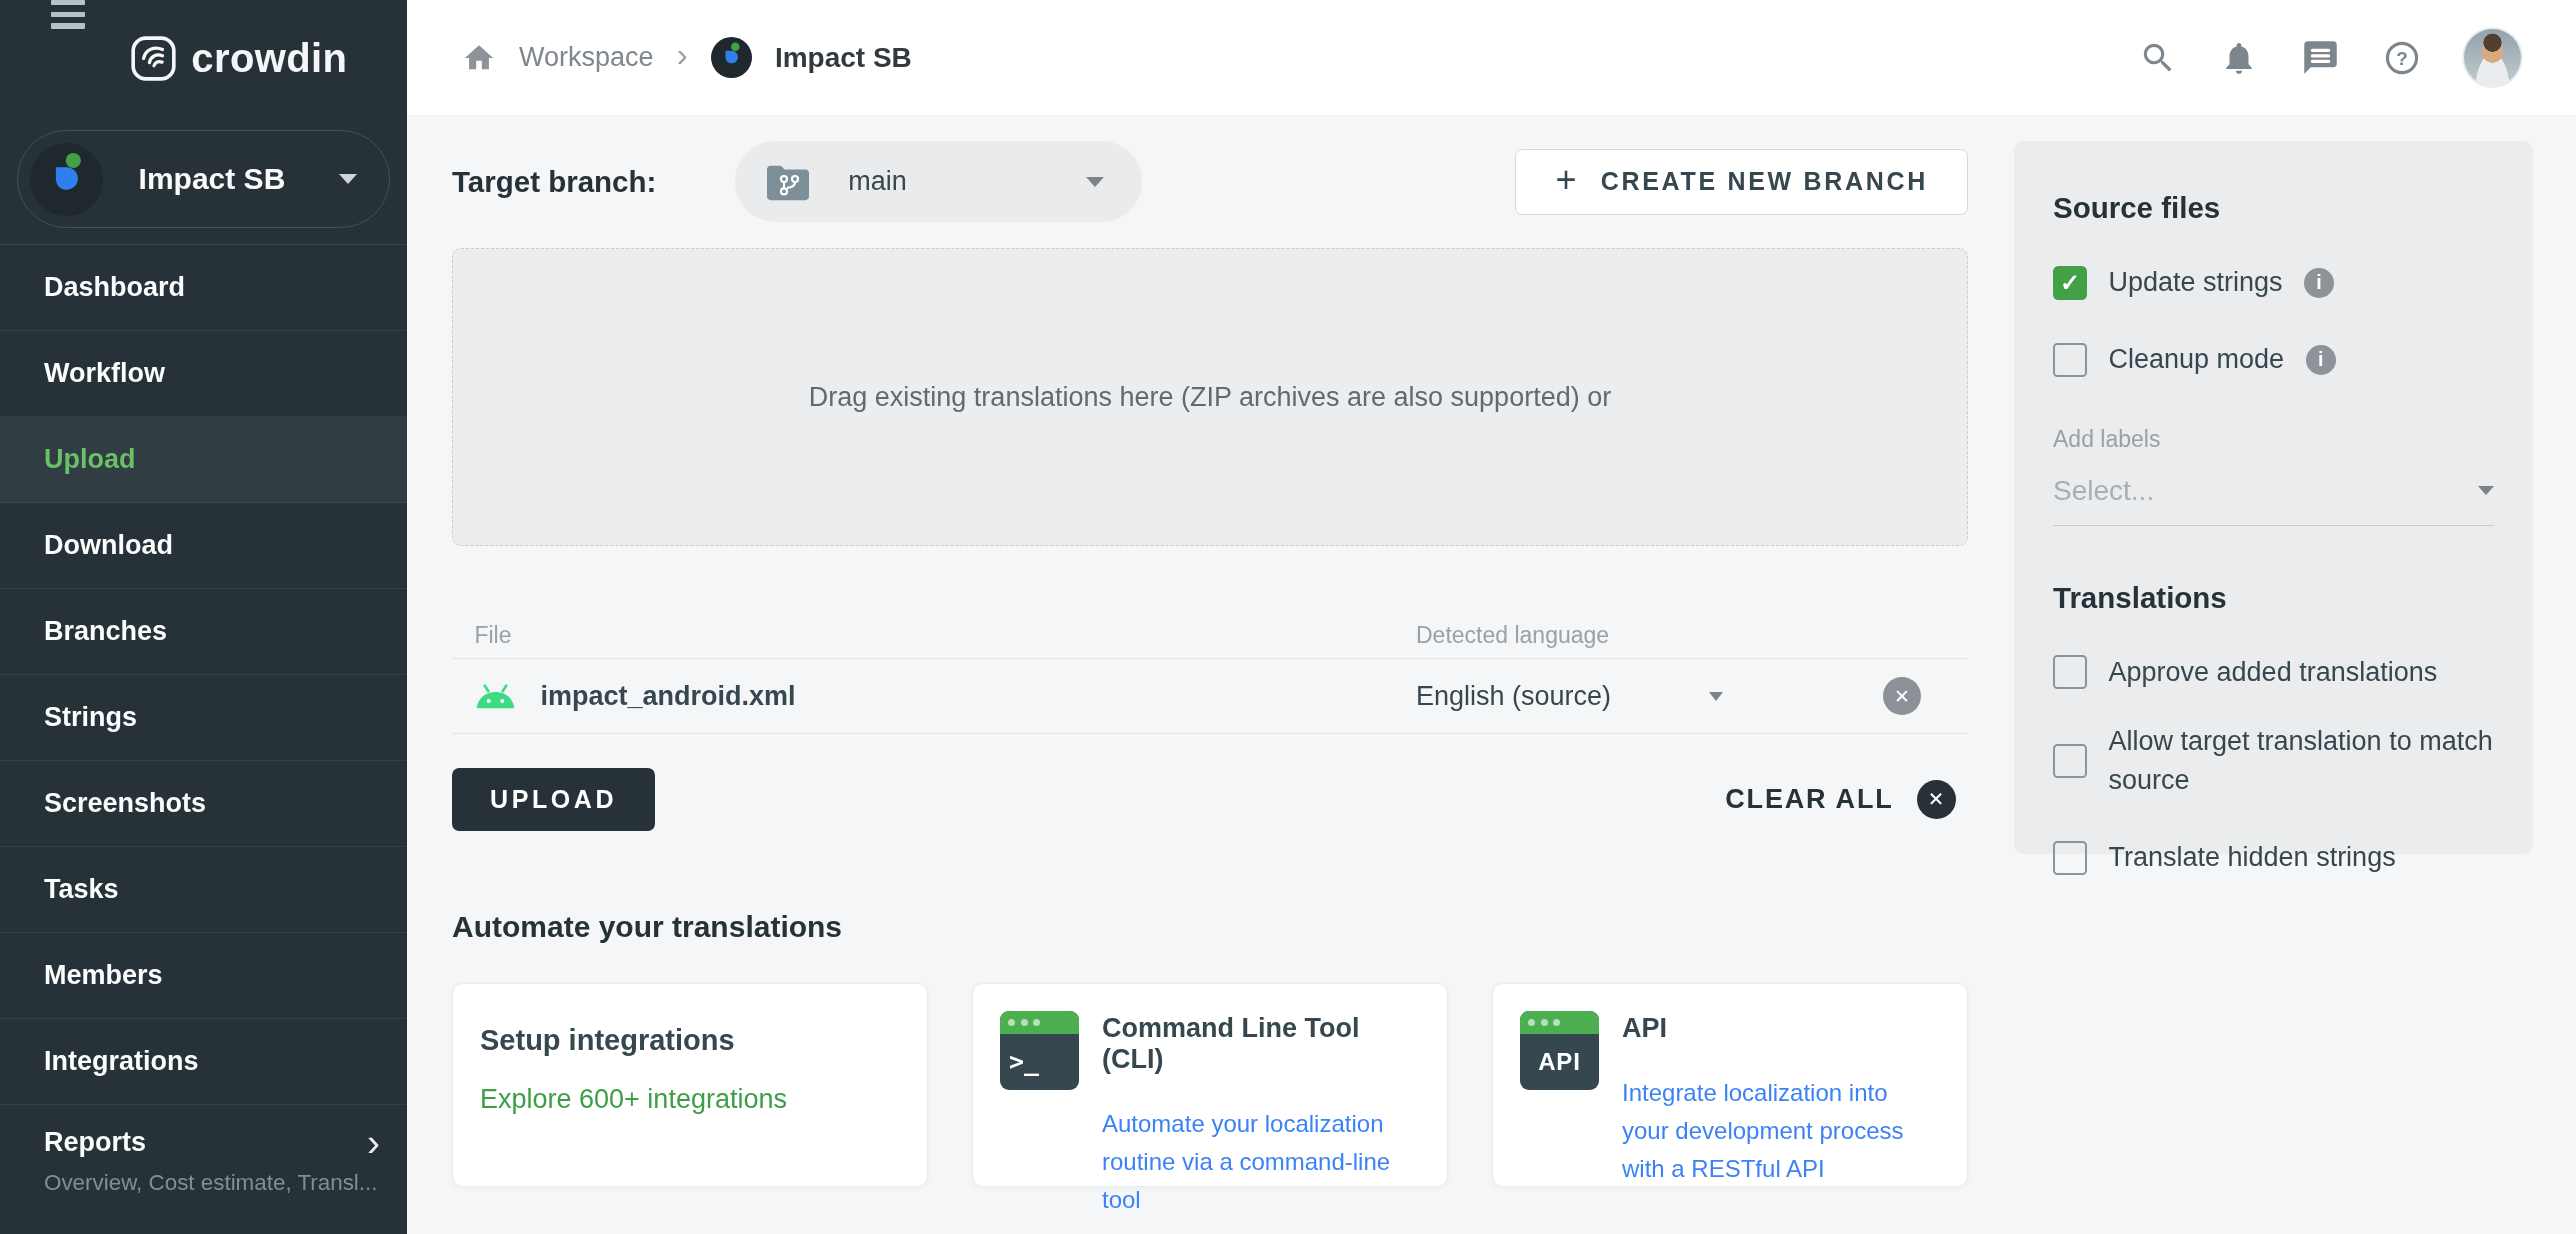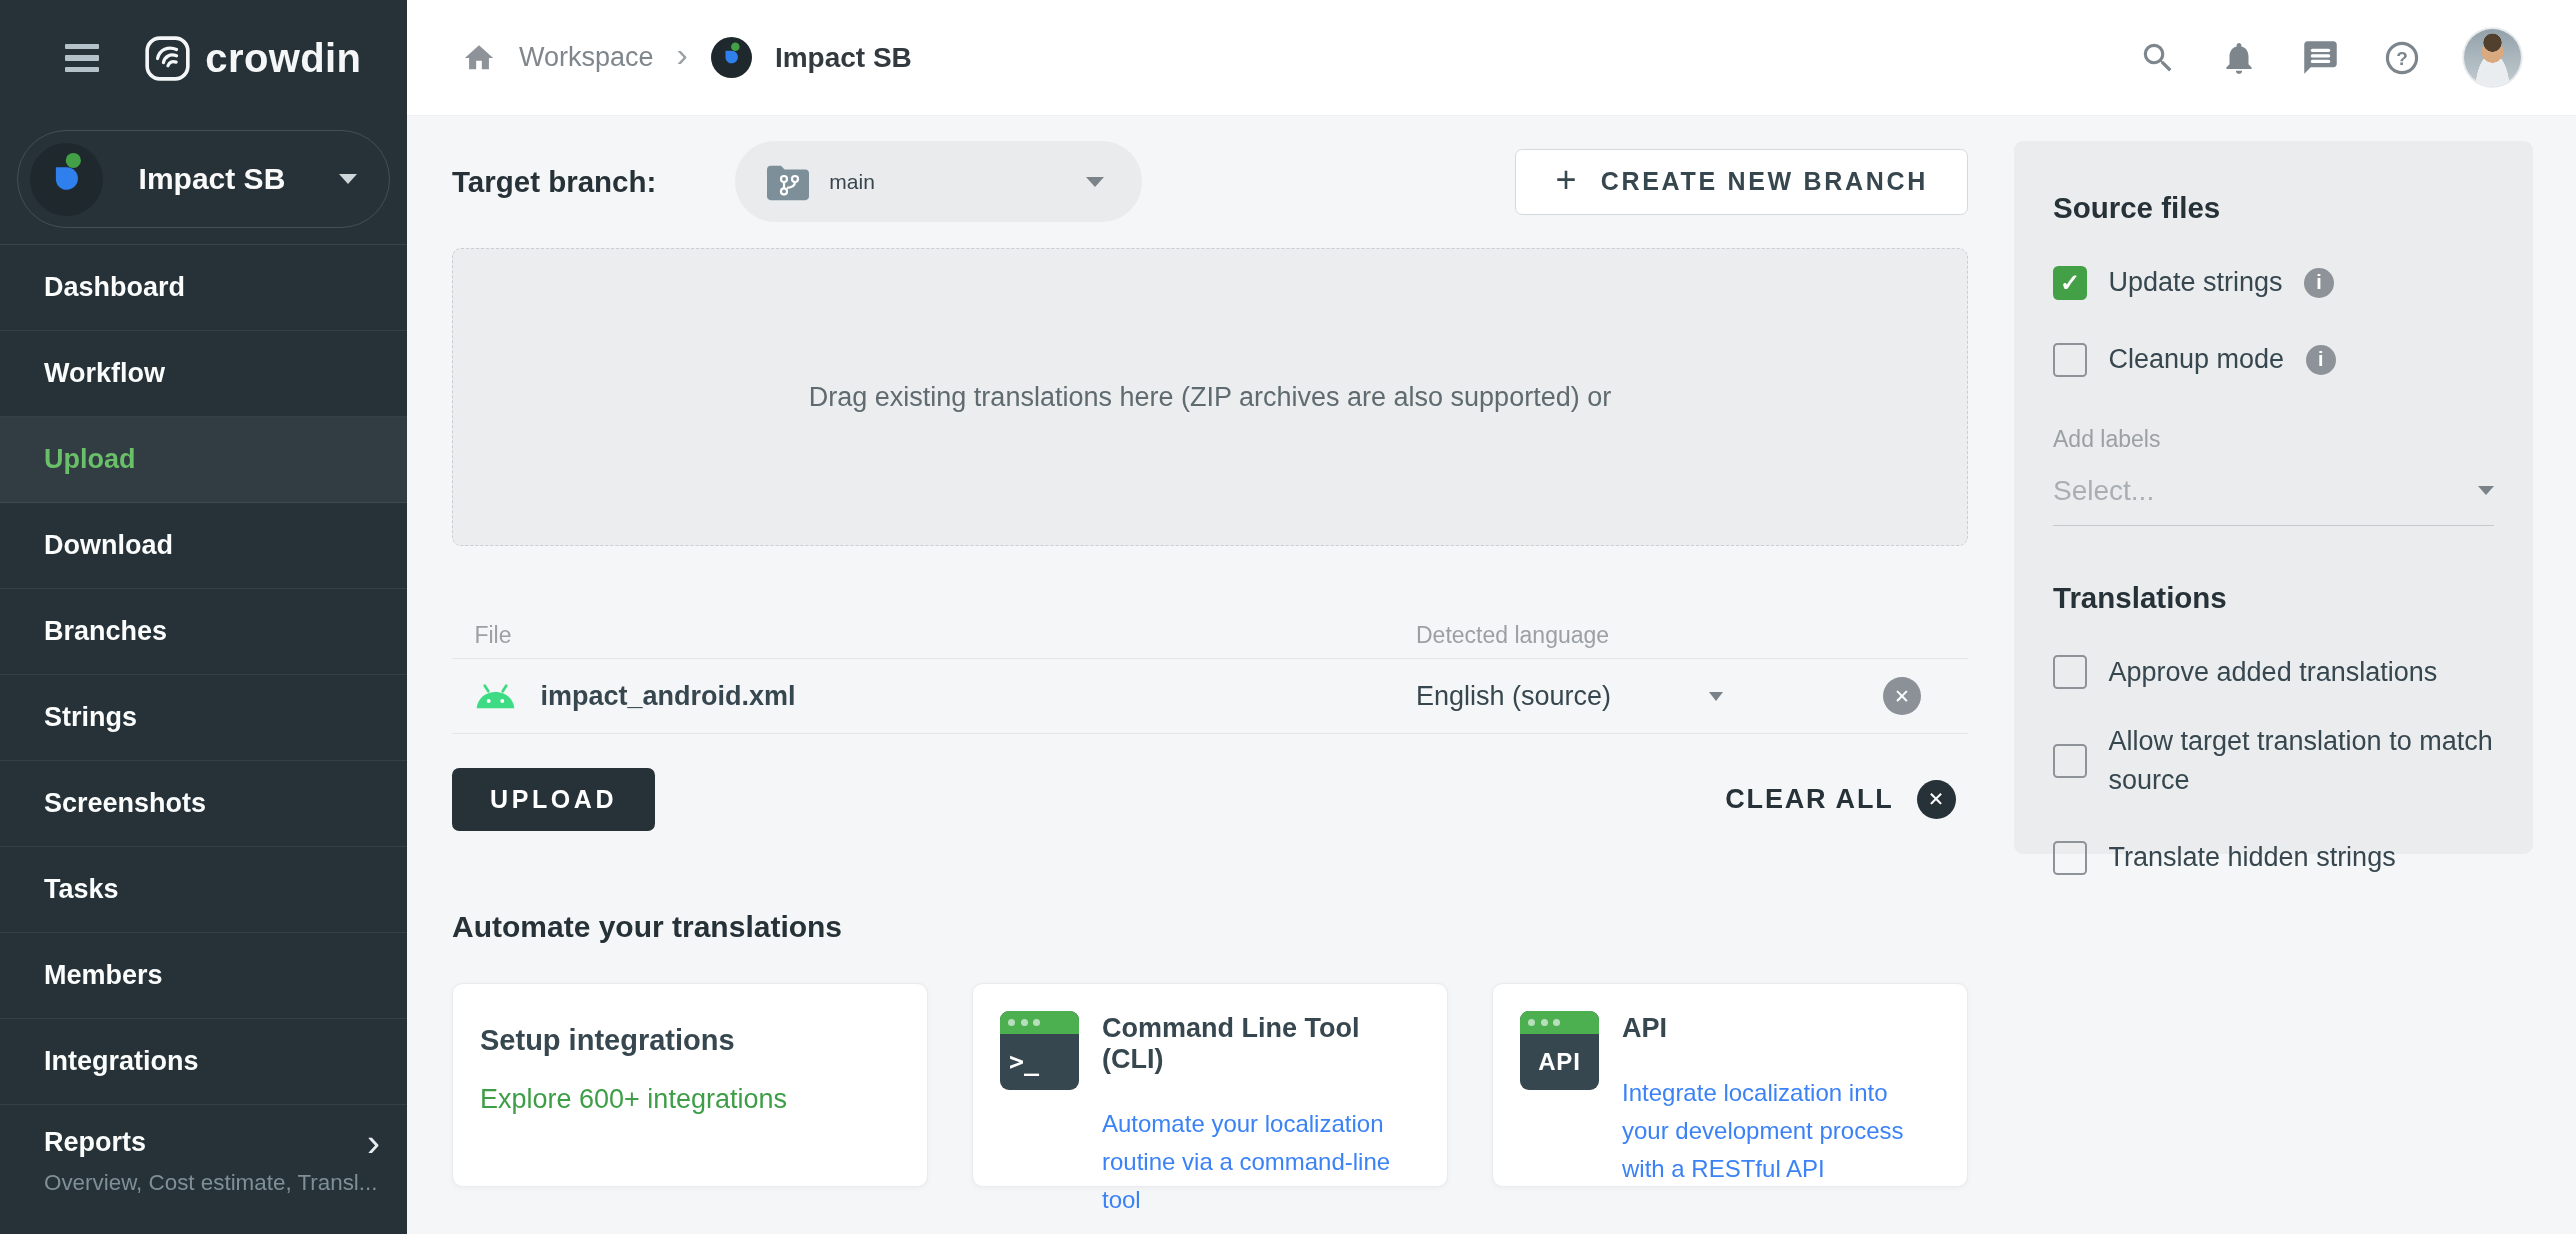--- a/index.html
+++ b/index.html
@@ -2,21 +2,21 @@
 <html style="font-size:14.3px"><head>
 <meta charset="utf-8">
 <style>
   * { margin:0; padding:0; box-sizing:border-box; }
   html,body { width:2576px; height:1234px; overflow:hidden;
     font-family:"Liberation Sans", sans-serif; background:#f5f6f7; }
 
   
   .sidebar { position:absolute; left:0; top:0; width:407px; height:1234px;
     background:#263238; color:#fff; }
-  .sidebar-top { height:116px; display:flex; align-items:center; padding-left:65px; }
+  .sidebar-top { height:116px; display:flex; padding-left:51px; }
   .hamburger { width:34px; display:flex; flex-direction:column; gap:6.3px; cursor:pointer; }
   .hamburger span { display:block; height:5.4px; background:#b6c2c9; border-radius:0.9px; }
   .logo { display:flex; align-items:center; gap:14.3px; margin-left:45px; }
   .logo-text { font-size:40px; font-weight:700; color:#f4f6f7; letter-spacing:0.4px; }
   .project-pill { margin:14.3px 17px 0; height:98px; border:1.8px solid rgba(255,255,255,.14);
     border-radius:50px; display:flex; align-items:center; padding:0 32px 0 11.6px; cursor:pointer; }
   .project-pill .pname { font-size:30px; font-weight:700; margin-left:36px; color:#fафаfa; color:#fafafa; flex:1; }
   .tri { width:0; height:0; border-left:9px solid transparent; border-right:9px solid transparent;
     border-top:10.7px solid #cfd6da; }
   .nav { margin-top:16px; border-top:0.9px solid rgba(255,255,255,.09); }
@@ -50,21 +50,21 @@
     box-shadow:0 0 0 1.8px #e7eaec; }
 
   
   .content { position:absolute; left:407px; top:116px; right:0; bottom:0; background:#f5f6f7; }
   .main-col { position:absolute; left:45px; top:0; width:1516px; }
 
   .branch-row { margin-top:25px; height:81px; display:flex; align-items:center; }
   .tb-label { font-size:29.5px; font-weight:700; color:#263238; }
   .branch-select { margin-left:79px; width:407px; height:81px; background:#e9ebec;
     border-radius:40px; display:flex; align-items:center; padding:0 38px 0 29px; cursor:pointer; }
-  .branch-select .bname { font-size:21px; color:#37474f; margin-left:17px; flex:1; }
+  .branch-select .bname { font-size:27px; color:#37474f; margin-left:36px; flex:1; }
   .branch-select .tri { border-top-color:#7b8288; }
   .btn-outline { background:#fff; border:1.8px solid #d6d9db; border-radius:7.2px;
     color:#37474f; font-weight:600; cursor:pointer; font-family:"Liberation Sans",sans-serif; }
   .create-branch { margin-left:auto; height:66px; padding:0 39px; font-size:25px;
     letter-spacing:2.7px; display:flex; align-items:center; gap:21.5px; }
   .create-branch .plus { font-size:36px; font-weight:400; margin-top:-3.6px; }
 
   .dropzone { margin-top:26px; height:298px; background:#ebedee;
     border:1.8px dashed #c9ced2; border-radius:9px; display:flex; flex-direction:column;
     align-items:center; justify-content:center; gap:21.5px; }

